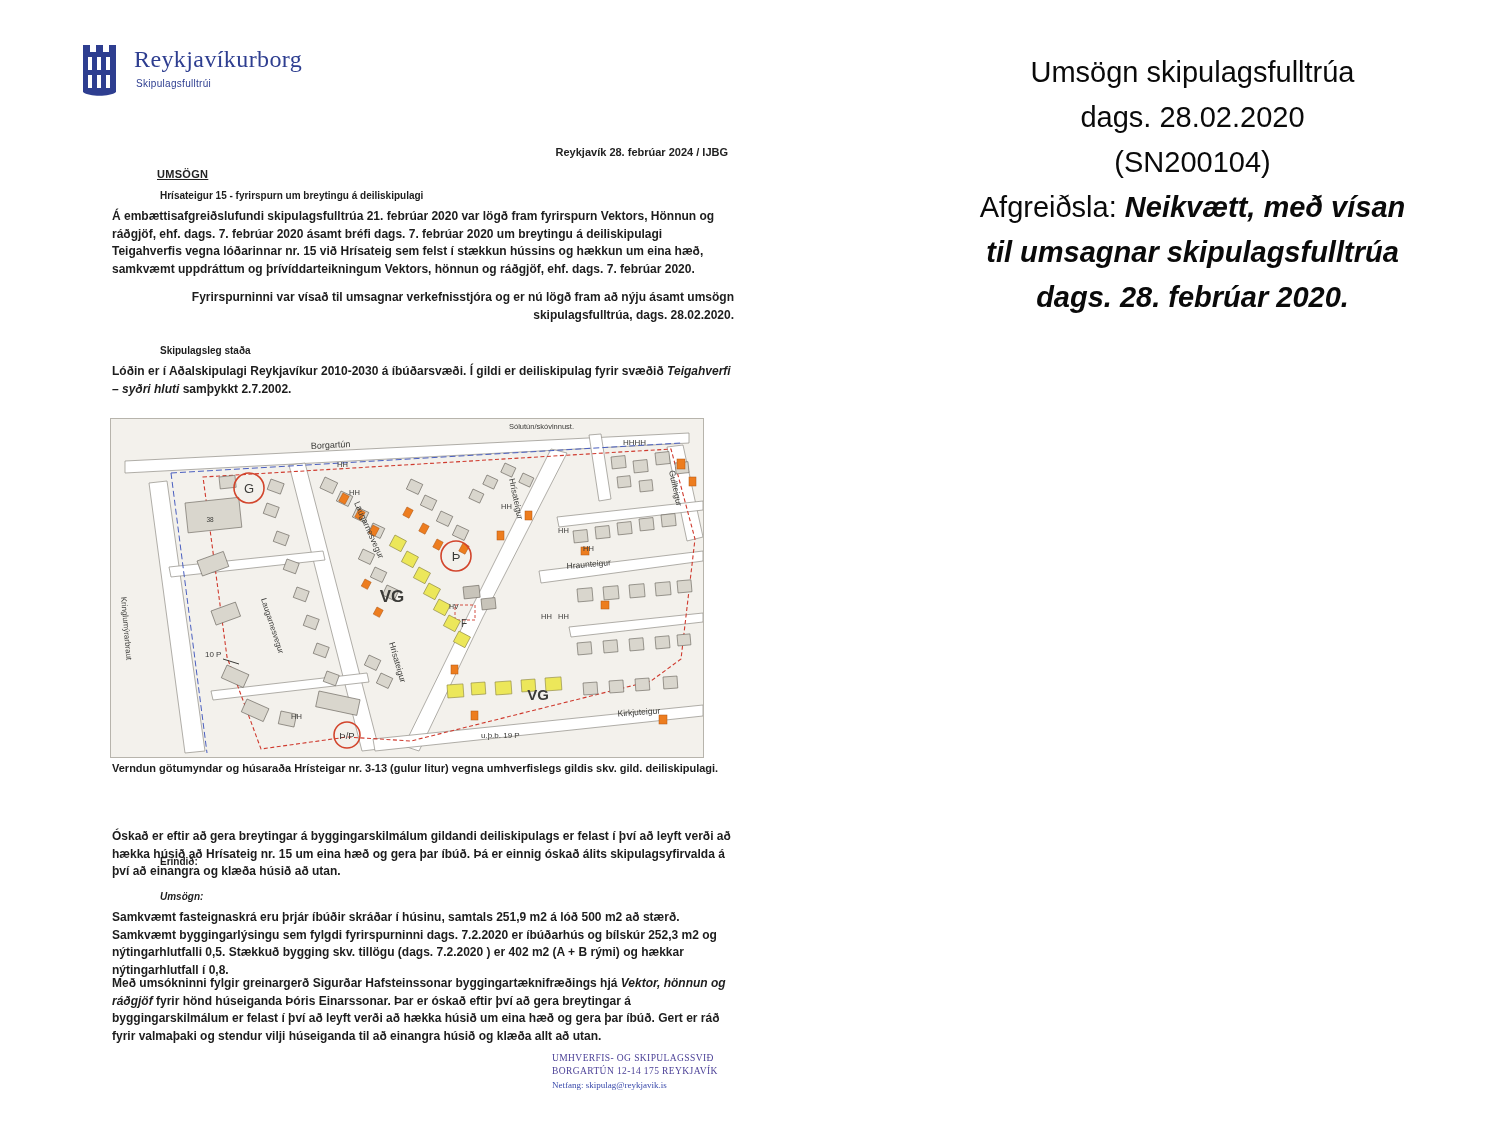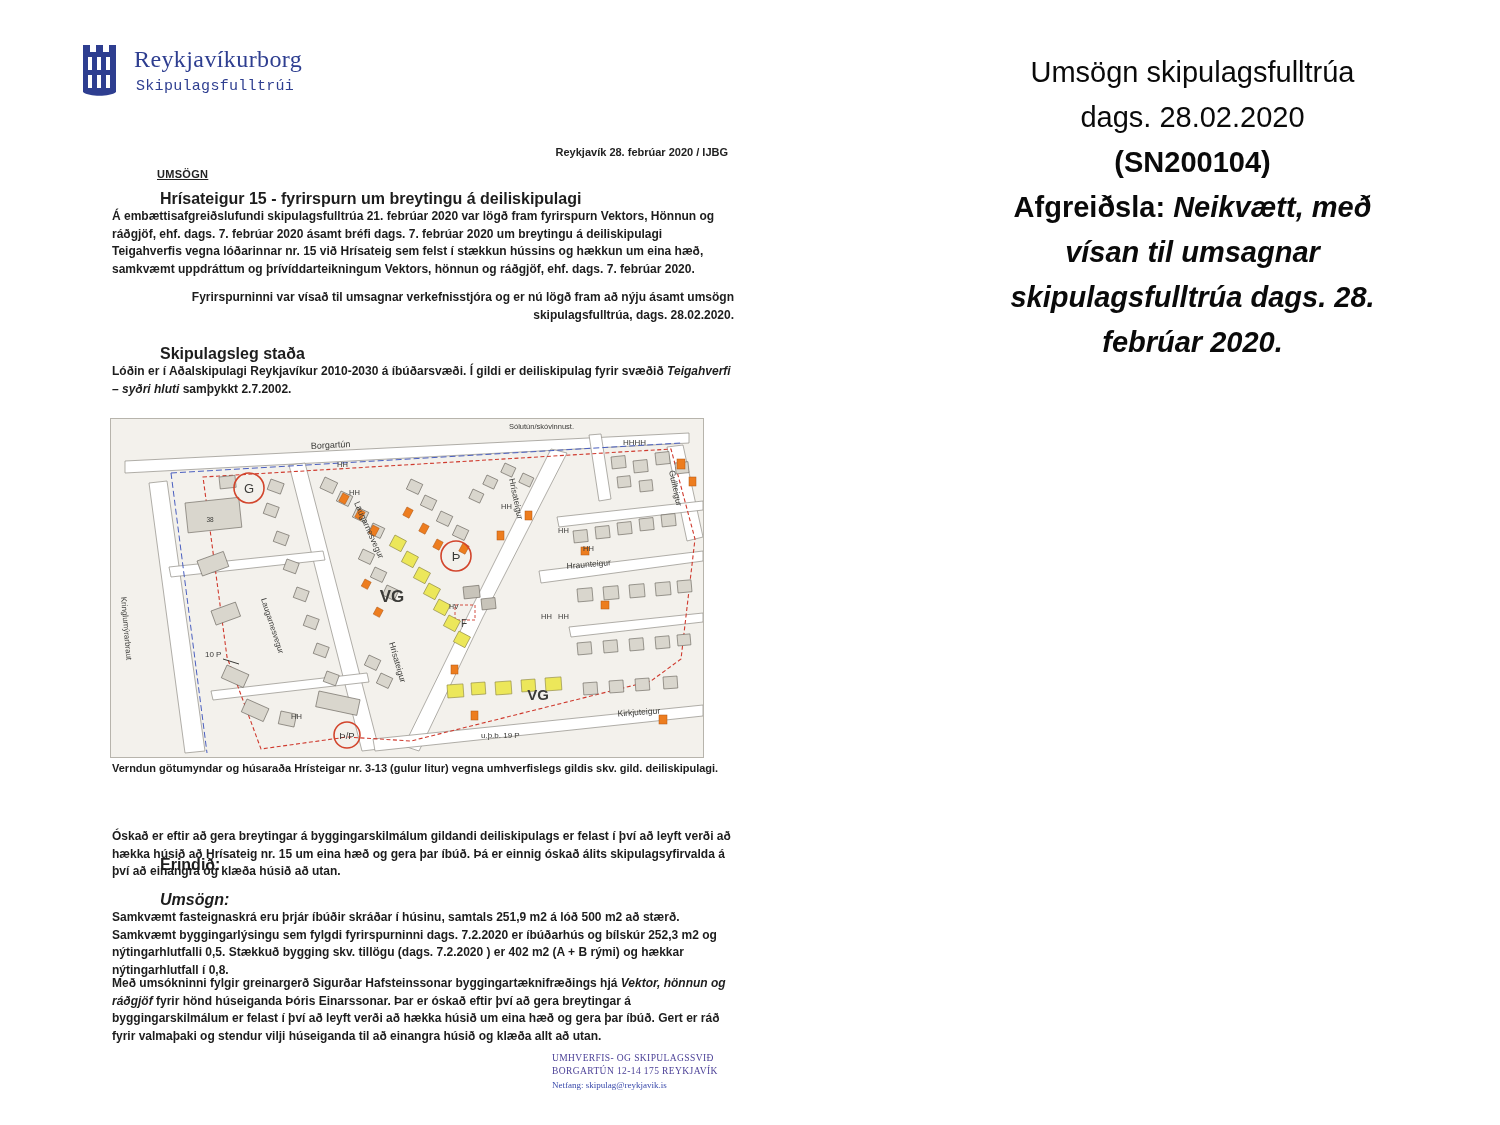--- a/index.html
+++ b/index.html
@@ -8,64 +8,64 @@
     font-family:"Liberation Sans", sans-serif; overflow:hidden;
   }
   
   .logo-icon { position:absolute; left:80px; top:42px; width:40px; height:58px; }
   .logo-org {
     position:absolute; left:134px; top:46px;
     font-family:"Liberation Serif", serif; font-size:24px; color:#2e3e90; letter-spacing:0.4px;
   }
   .logo-dept {
     position:absolute; left:136px; top:78px;
-    font-family:Liberation Mono, monospace; font-size:15px; color:#2e3e90; letter-spacing:0.3px;
+    font-family:Liberation Sans, sans-serif; font-size:10px; color:#2e3e90; letter-spacing:0.3px;
   }
   .date-line { position:absolute; right:772px; top:146px; font-size:11px; font-weight:700; color:#222; }
   .umsogn { position:absolute; left:157px; top:168px; font-size:11px; font-weight:700; color:#222; text-decoration:underline; letter-spacing:0.3px; }
-  .doc-h { position:absolute; font-size:16px; font-weight:700; color:#1d1d1d;padding-left:48px; }
+  .doc-h { position:absolute; font-size:10px; font-weight:700; color:#1d1d1d;padding-left:48px; }
   .doc-p { position:absolute; width:622px; font-size:12px; font-weight:700; color:#1d1d1d; line-height:1.46; }
   .doc-p em { font-style:italic; }
   .map-frame { position:absolute; left:110px; top:418px; width:592px; height:338px; border:1px solid #b7b4ac; background:#f3f1ec; }
   .map-frame svg { display:block; width:100%; height:100%; }
   .map-label { font-family:"Liberation Sans", sans-serif; fill:#3b3b38; }
   .caption { position:absolute; left:112px; top:760px; width:610px; font-size:11px; font-weight:700; color:#1d1d1d; line-height:1.5; }
   .footer {
     position:absolute; left:552px; top:1052px; width:200px; text-align:left;
     font-family:"Liberation Serif", serif; color:#4a3f96;
   }
   .footer-l1, .footer-l2 { font-size:9.5px; letter-spacing:0.4px; line-height:1.4; }
   .footer-l3 { font-size:9px; color:#3949ab; line-height:1.5; }
   
   .right-panel {
     position:absolute; left:975px; top:50px; width:435px; text-align:center;
     font-size:29px; line-height:45px; color:#0a0a0a;
   }
   .rp-bold { font-weight:400; }
-  .rp-normal { font-weight:700; }
+  .rp-normal { font-weight:400; }
   .rp-bi { font-weight:700; font-style:italic; }
 </style>
 </head>
 <body>
 
 <div class="page">
 
   <svg class="logo-icon" viewBox="0 0 40 58">
     <path fill="#2e3e90" d="M3,10 L3,3 L10,3 L10,10 L16,10 L16,3 L23,3 L23,10 L29,10 L29,3 L36,3 L36,50 C30,55 9,55 3,50 Z"></path>
     <rect x="8" y="15" width="4" height="13" fill="#ffffff"></rect>
     <rect x="17" y="15" width="4" height="13" fill="#ffffff"></rect>
     <rect x="26" y="15" width="4" height="13" fill="#ffffff"></rect>
     <rect x="8" y="33" width="4" height="13" fill="#ffffff"></rect>
     <rect x="17" y="33" width="4" height="13" fill="#ffffff"></rect>
     <rect x="26" y="33" width="4" height="13" fill="#ffffff"></rect>
   </svg>
   <div class="logo-org">Reykjavíkurborg</div>
   <div class="logo-dept">Skipulagsfulltrúi</div>
 
-  <div class="date-line">Reykjavík 28. febrúar 2020 / IJBG</div>
+  <div class="date-line">Reykjavík 28. febrúar 2024 / IJBG</div>
 
   <div class="umsogn">UMSÖGN</div>
 
   <div class="doc-h" style="left:112px; top:190px;">Hrísateigur 15 - fyrirspurn um breytingu á deiliskipulagi</div>
 
   <div class="doc-p" style="left:112px; top:208px;">Á embættisafgreiðslufundi skipulagsfulltrúa 21. febrúar 2020 var lögð fram fyrirspurn Vektors, Hönnun og ráðgjöf, ehf. dags. 7. febrúar 2020 ásamt bréfi dags. 7. febrúar 2020 um breytingu á deiliskipulagi Teigahverfis vegna lóðarinnar nr. 15 við Hrísateig sem felst í stækkun hússins og hækkun um eina hæð, samkvæmt uppdráttum og þrívíddarteikningum Vektors, hönnun og ráðgjöf, ehf. dags. 7. febrúar 2020.</div>
   <div class="doc-p" style="left:112px; top:289px;text-align:right;">Fyrirspurninni var vísað til umsagnar verkefnisstjóra og er nú lögð fram að nýju ásamt umsögn skipulagsfulltrúa, dags. 28.02.2020.</div>
 
   <div class="doc-h" style="left:112px; top:345px;">Skipulagsleg staða</div>
   <div class="doc-p" style="left:112px; top:363px;"><span>Lóðin er í Aðalskipulagi Reykjavíkur 2010-2030 á íbúðarsvæði. Í gildi er deiliskipulag fyrir svæðið </span><em>Teigahverfi – syðri hluti</em><span> samþykkt 2.7.2002.</span></div>

